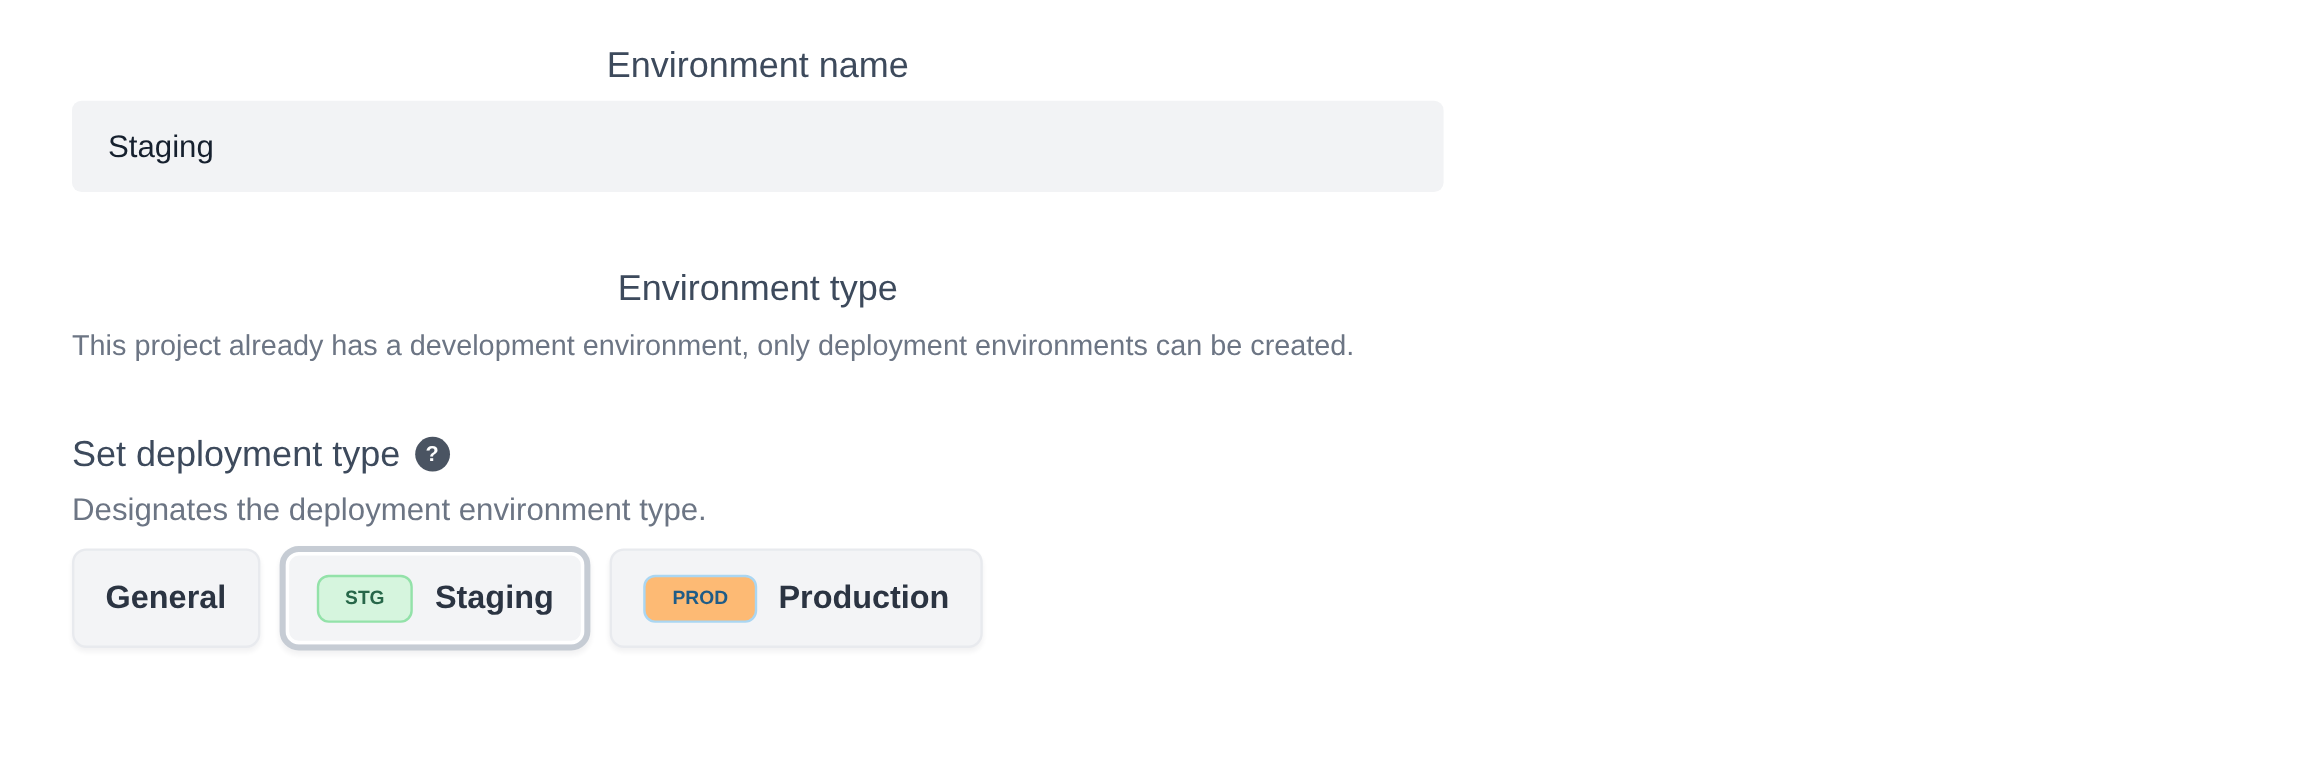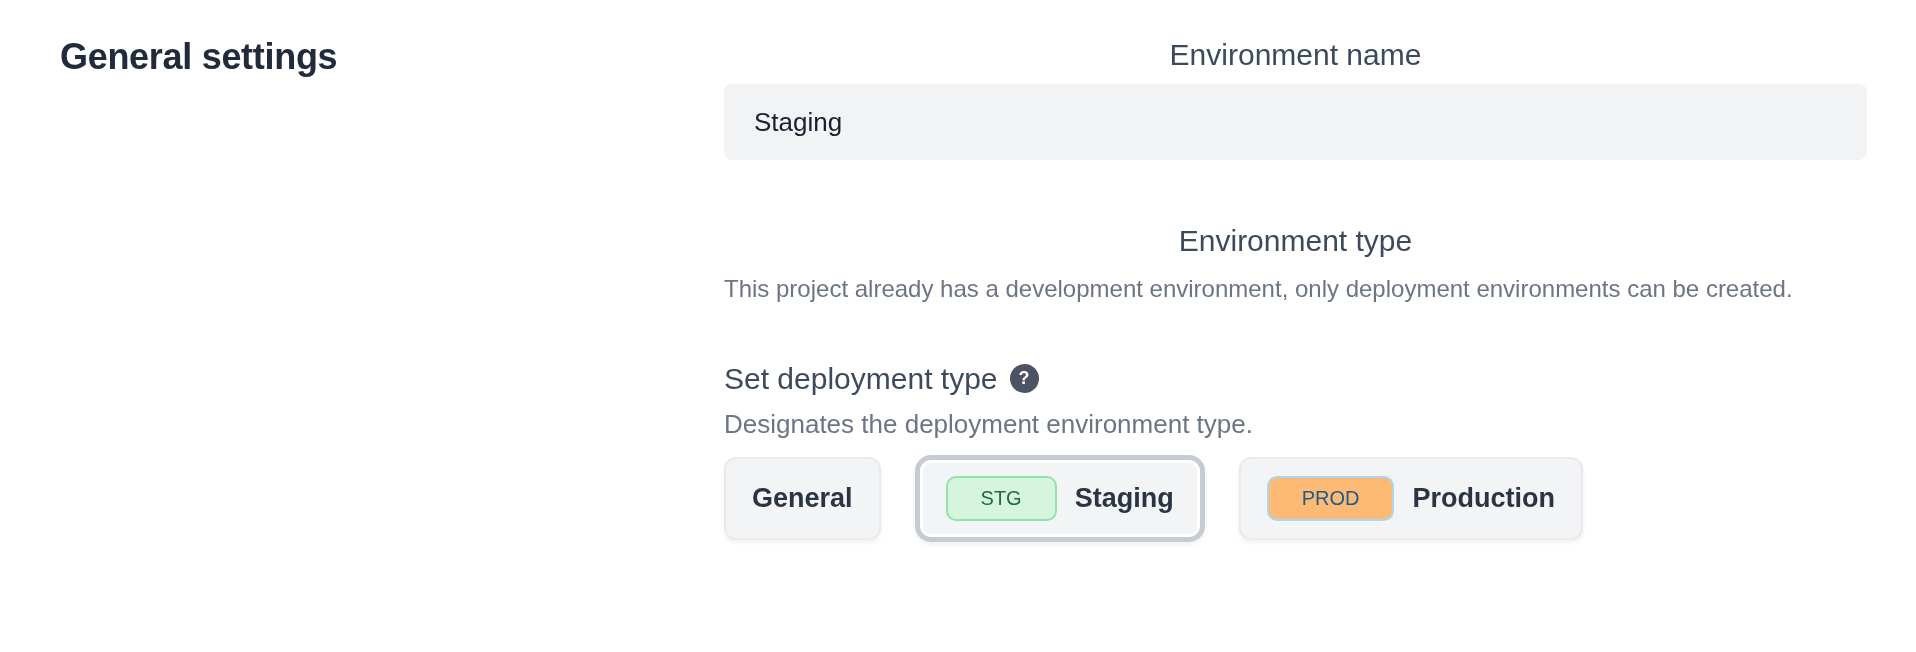--- a/index.html
+++ b/index.html
@@ -78,21 +78,21 @@
   }
   .desc-text {
     margin: 12px 0 0 0;
     font-size: 26px;
     line-height: 38px;
     color: #6c7584;
   }
   .btn-row {
     display: flex;
     align-items: center;
-    gap: 34px;
+    gap: 16px;
     margin-top: 12px;
   }
   .type-btn {
     display: inline-flex;
     align-items: center;
     height: 83px;
     padding: 0 26px;
     background: #f3f4f6;
     border: 2px solid #e8eaee;
     border-radius: 12px;
@@ -106,46 +106,43 @@
   .type-btn.selected {
     height: 87px;
     border: 5px solid #c6ccd4;
     border-radius: 16px;
     box-shadow: inset 0 0 0 3px #ffffff, 0 3px 4px rgba(33,41,54,0.06);
   }
   .env-badge {
     display: inline-flex;
     align-items: center;
     justify-content: center;
-    font-size: 20px;
-    font-weight: 400;
-    padding: 9px 33px;
+    font-size: 16px;
+    font-weight: 700;
+    padding: 9px 22px;
     border-radius: 10px;
     margin-right: 18px;
     flex: none;
   }
   .env-badge.stg {
     background: #d6f5de;
     border: 2px solid #93e2a9;
     color: #276749;
   }
   .env-badge.prod {
     background: #fdba74;
     border: 2px solid #aad6f2;
     color: #1f5c87;
   }
 </style>
 </head>
 <body>
 
 <div class="layout">
 
-  <div class="left-col">
-    <h1 class="page-title">General settings</h1>
-  </div>
 
   <div class="form-col">
 
     <div class="field">
       <label class="field-label">Environment name</label>
       <input class="text-input" type="text" value="Staging" style="">
     </div>
 
     <div class="field field-type">
       <label class="field-label">Environment type</label>

